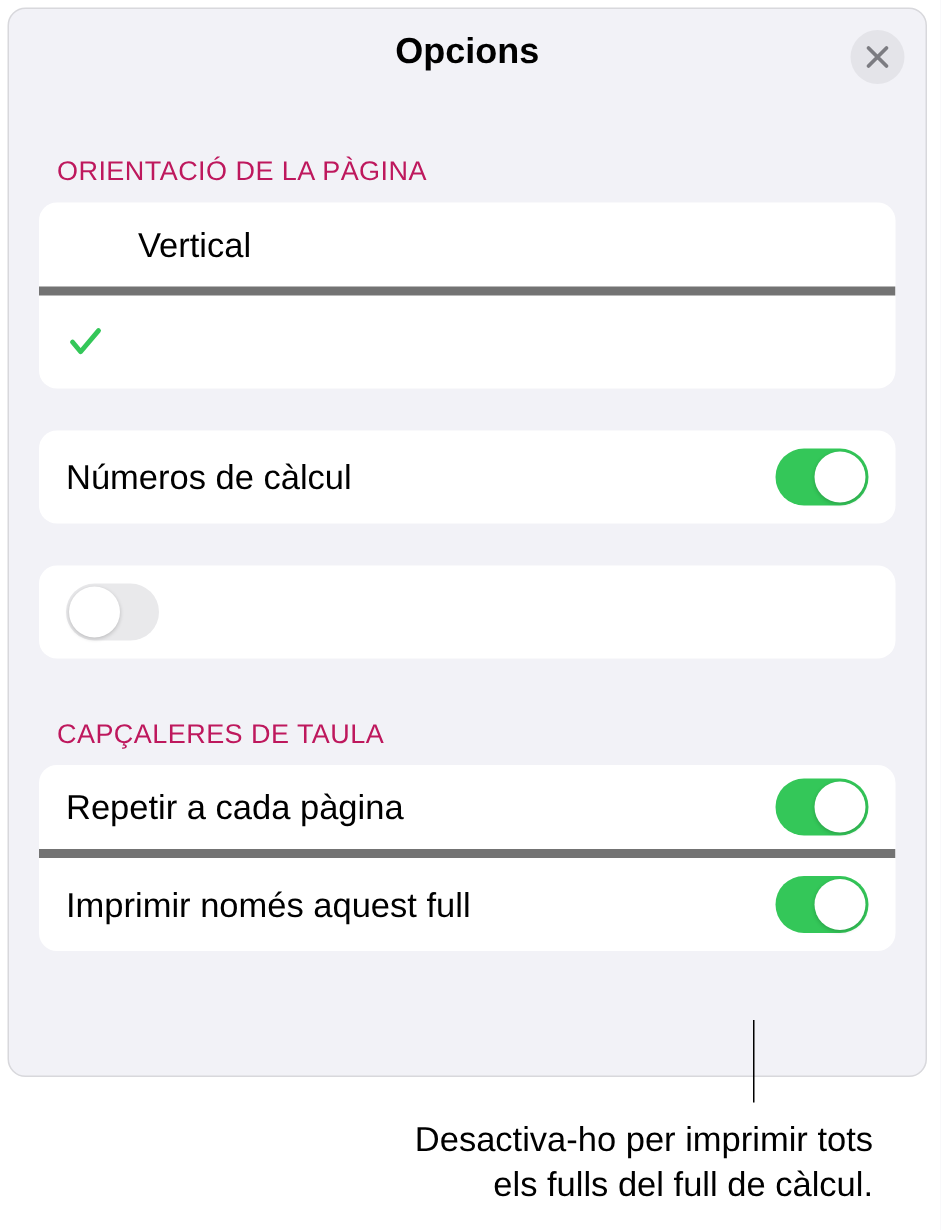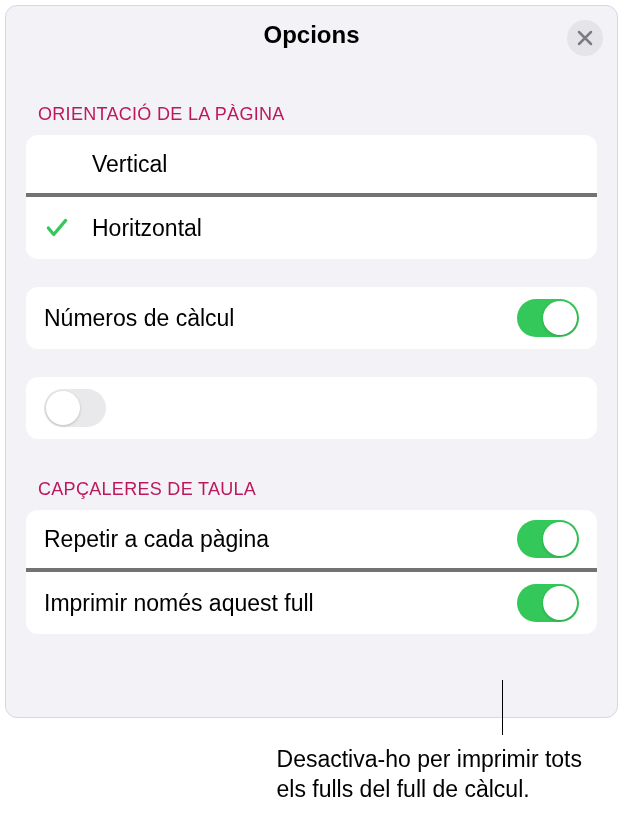--- a/index.html
+++ b/index.html
@@ -58,21 +58,21 @@
       background: #fff;
       border-radius: 12px;
       overflow: hidden;
     }
     .group.spaced { margin-top: 28px; }
     .row {
       display: flex;
       align-items: center;
       min-height: 62px;
       padding: 0 18px;
-      border-bottom: 4px solid #737373;
+      border-bottom: 6px solid #737373;
     }
     .row:last-child { border-bottom: none; }
     .check-col {
       width: 48px;
       display: flex;
       align-items: center;
       justify-content: flex-start;
     }
     .check-col svg { width: 26px; height: 26px; }
     .row-label {
@@ -98,20 +98,21 @@
       background: #fff;
       top: 2px;
       box-shadow: 0 1px 3px rgba(0,0,0,0.2);
     }
     .toggle.on .toggle-knob { right: 2px; }
     .toggle.off .toggle-knob { left: 2px; }
     .callout {
       position: absolute;
       bottom: 15px;
       right: 45px;
+      text-align: right;
       font-size: 23px;
       color: #000;
       line-height: 1.3;
     }
     .callout-line {
       position: absolute;
       width: 1px;
       background: #000;
       right: 124px;
       bottom: 85px;
@@ -138,21 +139,20 @@
       <div class="row">
         <div class="check-col"></div>
         <div class="row-label">Vertical</div>
       </div>
       <div class="row">
         <div class="check-col">
           <svg viewBox="0 0 24 24">
             <path d="M4 12 L9 18 L20 5" stroke="#34c759" stroke-width="3" stroke-linecap="round" stroke-linejoin="round" fill="none"></path>
           </svg>
         </div>
-        <div class="row-label">Horitzontal</div>
       </div>
     </div>
 
     <div class="group spaced">
       <div class="row">
         <div class="row-label">Números de càlcul</div>
         <div class="toggle on">
           <div class="toggle-knob"></div>
         </div>
       </div>

